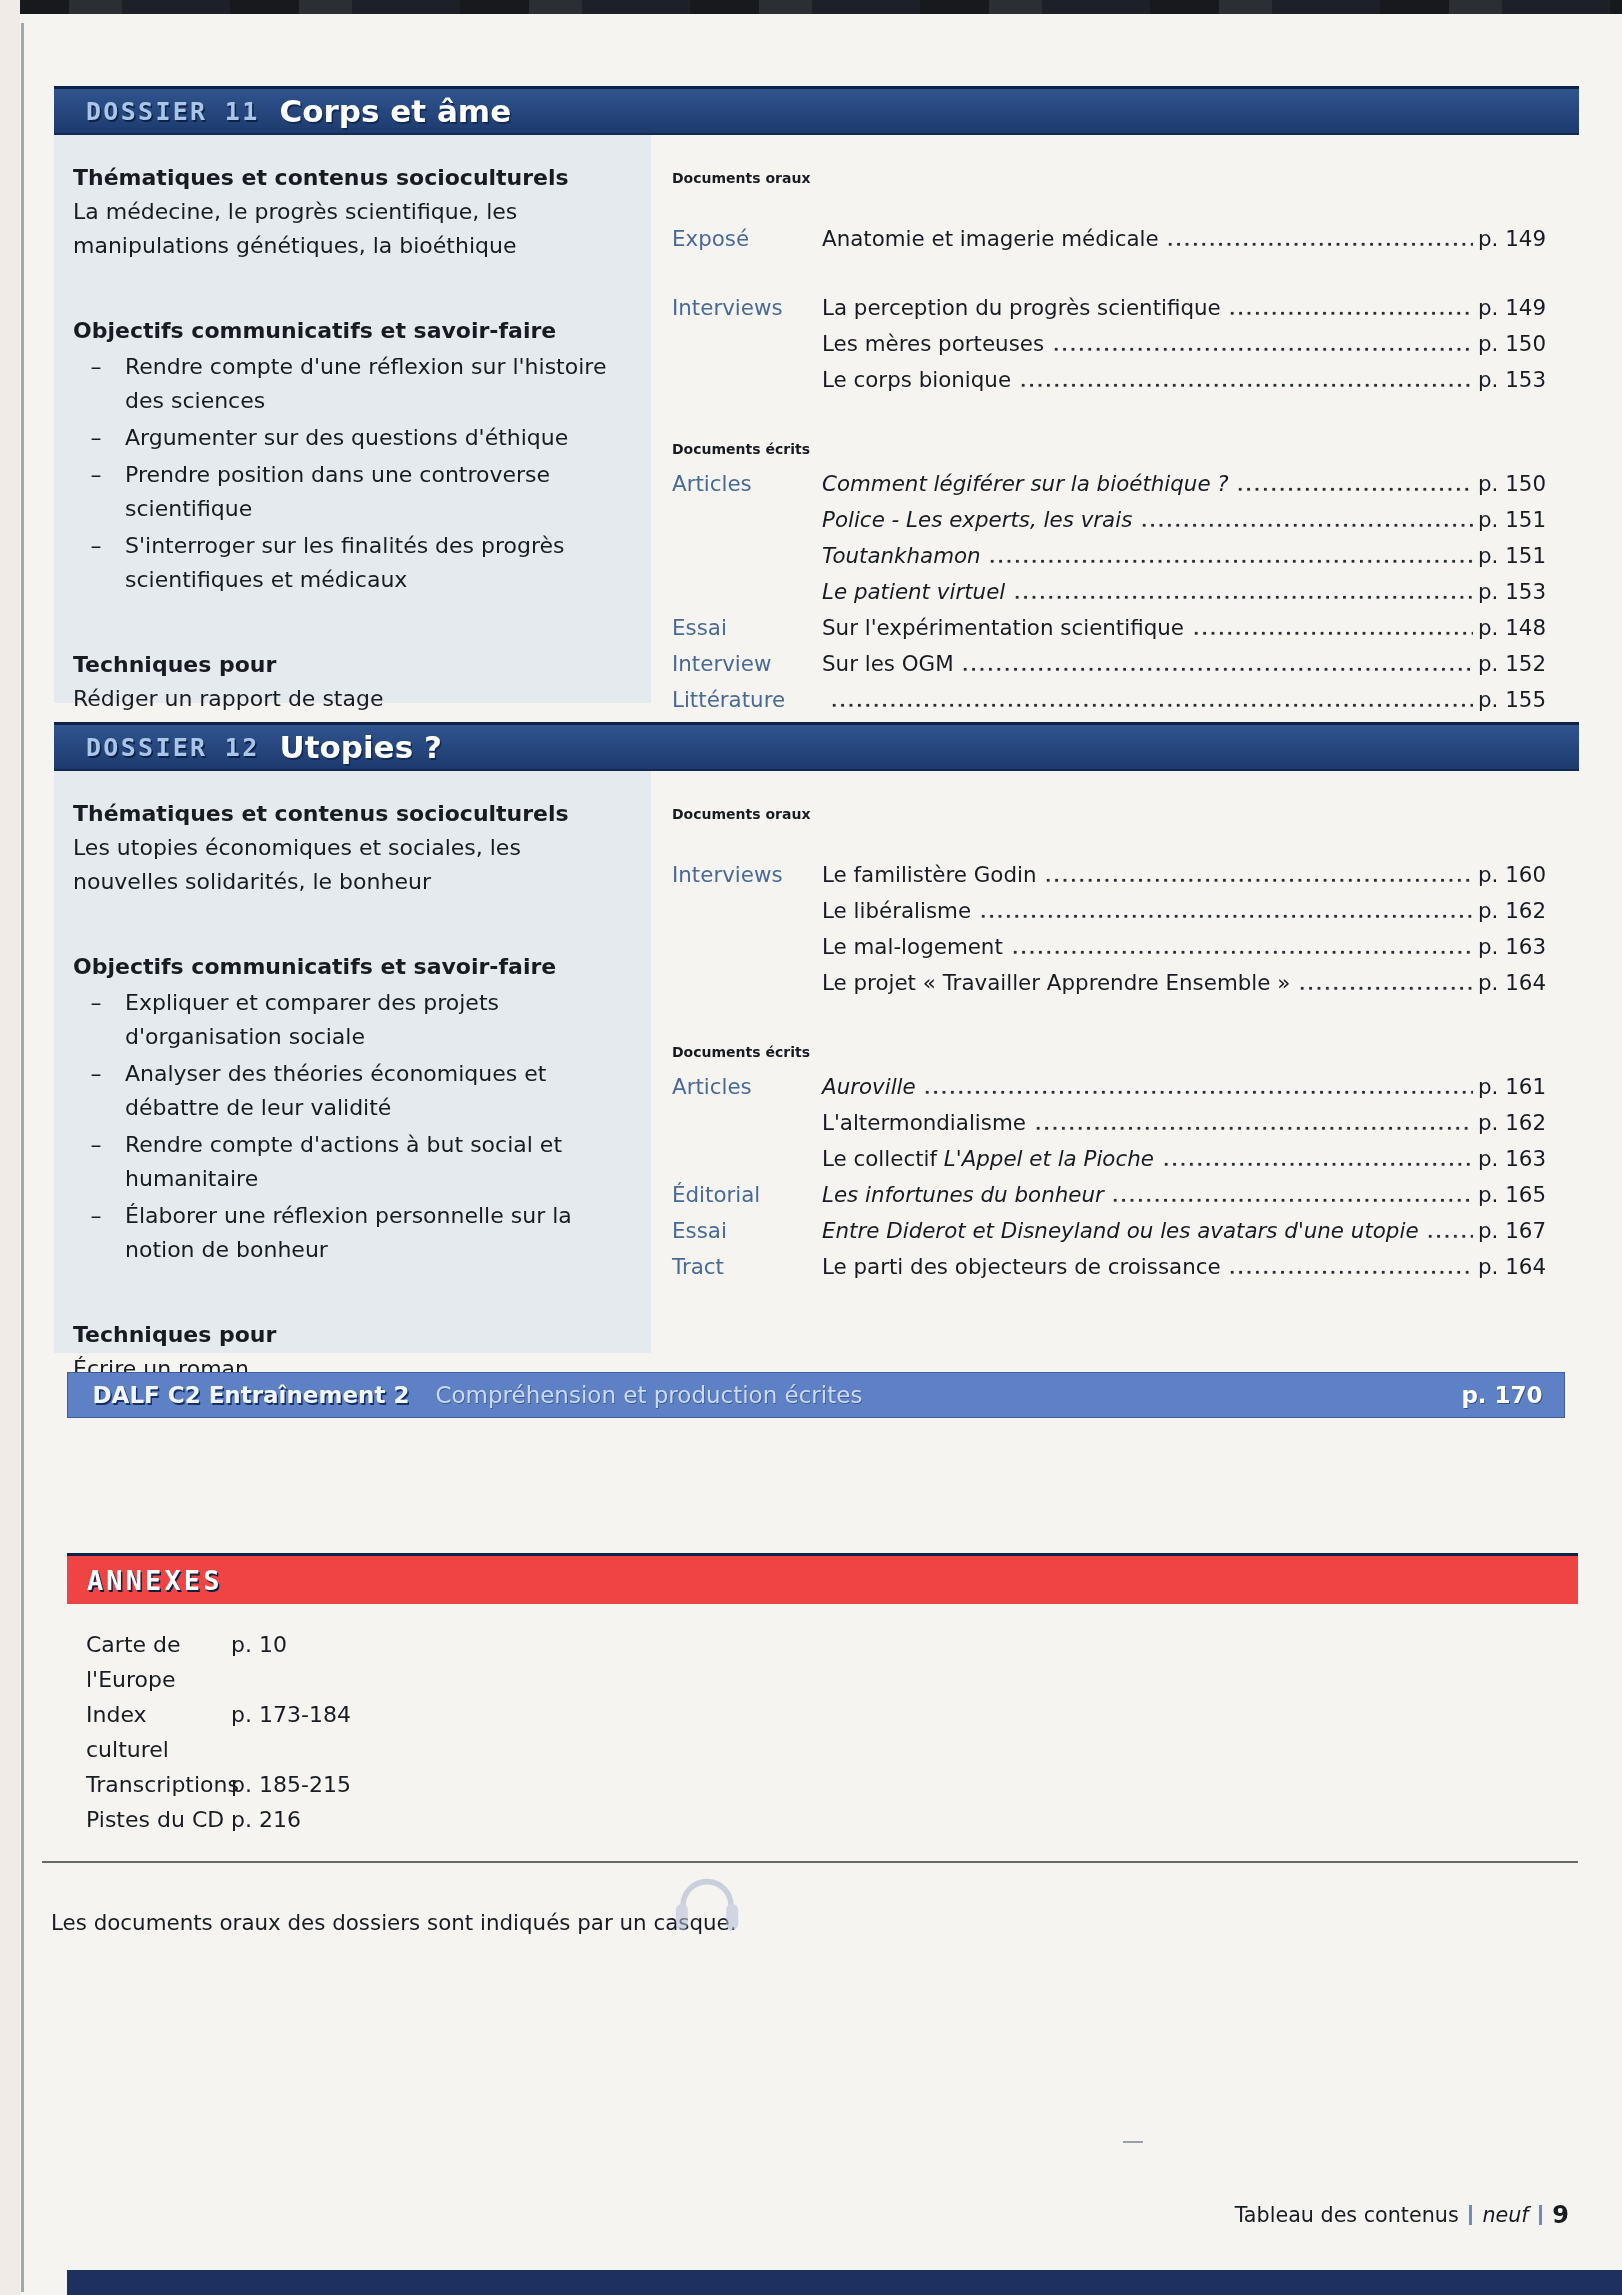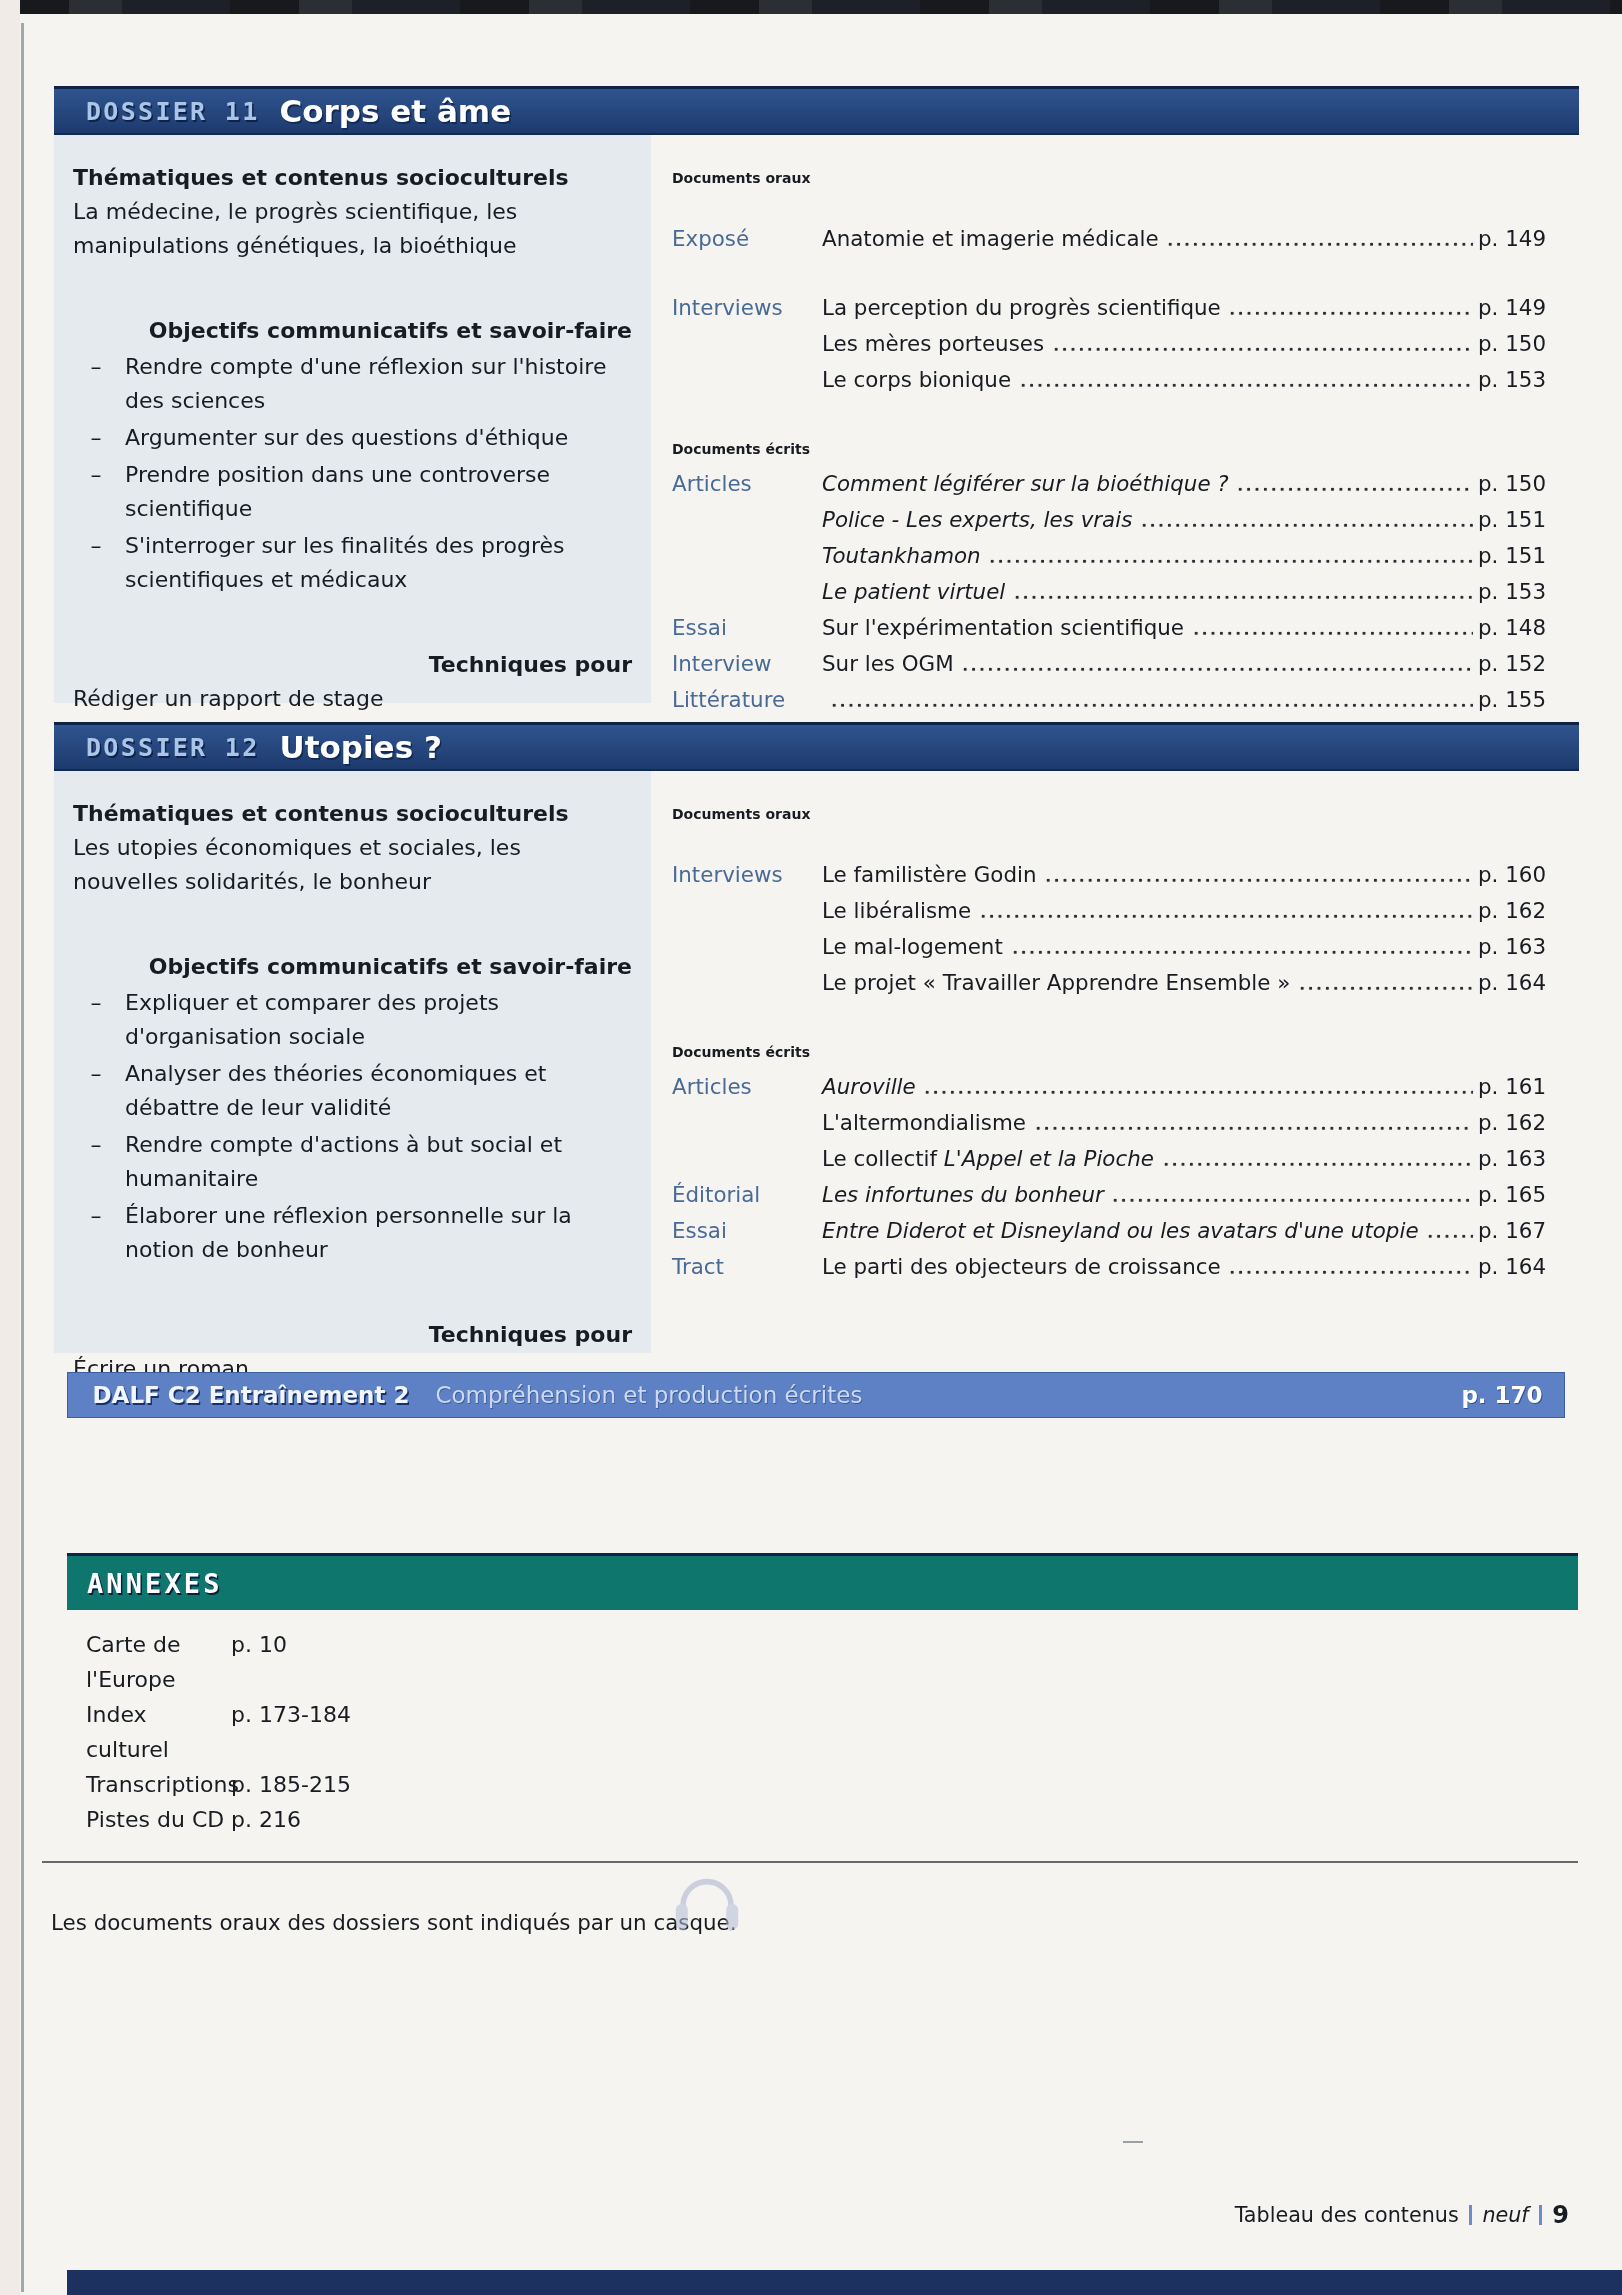--- a/index.html
+++ b/index.html
@@ -29,21 +29,21 @@
   }
   .bar .title{
     font-weight:bold;font-size:31px;color:#ffffff;
     text-shadow:1.5px 1.5px 0 #122b55;white-space:nowrap;
   }
   
   .panel{position:absolute;left:54px;width:597px;background:rgba(213,224,236,.5);}
   .leftcol{position:absolute;left:73px;width:559px;font-size:22px;line-height:34px;}
   .leftcol .h{font-weight:bold;margin:0;}
   .leftcol p{margin:0;}
-  .leftcol .mt{margin-top:51px;text-align:right;}
+  .leftcol .mt{margin-top:51px;}
   .leftcol ul{list-style:none;margin:1.5px 0 0 0;padding:0;}
   .leftcol li{position:relative;padding-left:52px;margin-bottom:3.1px;}
   .leftcol li::before{content:"–";position:absolute;left:17.6px;top:0;}
   
   .rightcol{position:absolute;left:672px;width:874px;font-size:21.4px;}
   .rightcol .h{font-weight:bold;font-size:14px;line-height:34px;margin:0;}
   .rightcol .h.h2{margin-top:34px;}
   .row{display:flex;align-items:baseline;line-height:36px;white-space:nowrap;}
   .row.first{margin-top:26px;}
   .row.gap{margin-top:33px;}
@@ -58,22 +58,22 @@
   .dalf{
     position:absolute;left:67px;top:1372px;width:1498px;height:46px;
     background:#5d81c4;border:1.5px solid #3c5fa0;box-sizing:border-box;
     display:flex;align-items:center;padding:0 21.4px 0 24.5px;font-size:23px;white-space:nowrap;
   }
   .dalf .t{font-weight:bold;color:#f2f6fc;text-shadow:1.5px 1.5px 0 #16306b;margin-right:26px;}
   .dalf .s{color:#cdd9ef;text-shadow:0.8px 0.8px 0 #3a5c9e;}
   .dalf .p{margin-left:auto;color:#ffffff;font-weight:bold;text-shadow:0.8px 0.8px 0 #2f5193;}
   
   .annexes-bar{
-    position:absolute;left:67px;top:1553px;width:1511px;height:57px;
-    background:#0f766e;border-top:3.1px solid #0f2347;box-sizing:border-box;
+    position:absolute;left:67px;top:1553px;width:1511px;height:51px;
+    background:#ef4444;border-top:3.1px solid #0f2347;box-sizing:border-box;
     display:flex;align-items:center;padding-left:20px;
   }
   .annexes-bar .kicker{
     font-family:"DejaVu Sans Mono","Liberation Mono",monospace;
     font-weight:bold;font-size:27px;letter-spacing:3.1px;color:#ffffff;
     text-shadow:1.5px 1.5px 0 #0d1f3f;
   }
   .annex-list{position:absolute;left:86px;top:1627px;font-size:22px;line-height:35px;}
   .annex-row{display:flex;}
   .annex-row .al{flex:none;width:145px;}

